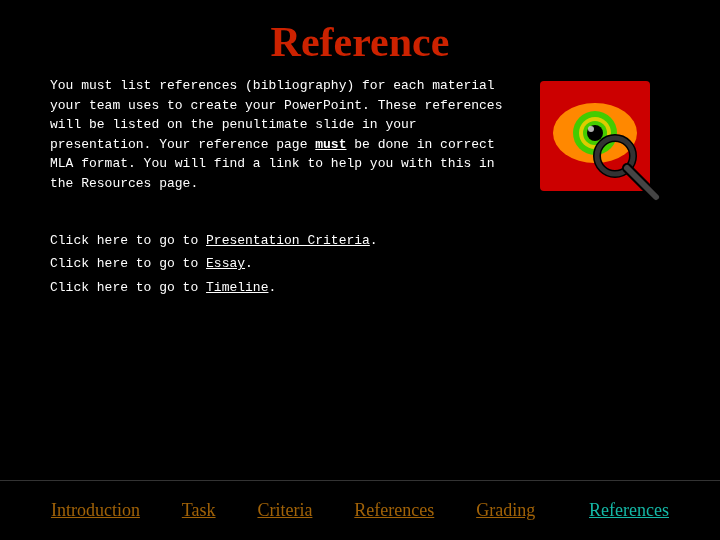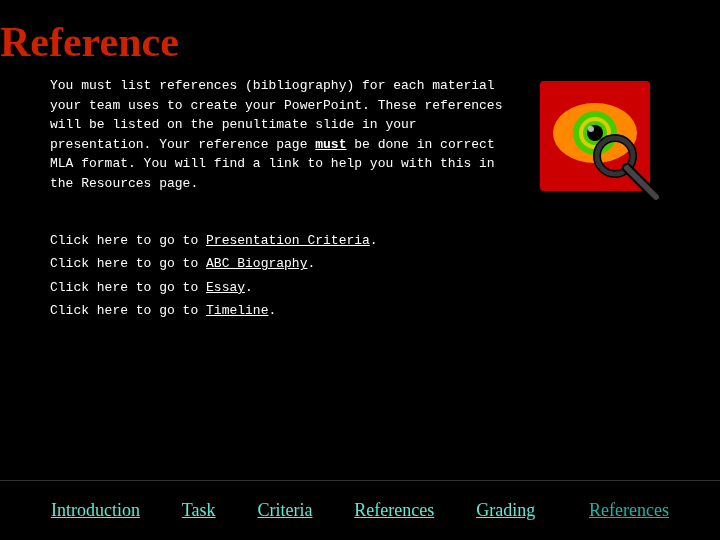--- a/index.html
+++ b/index.html
@@ -8,21 +8,21 @@
       width: 720px;
       height: 540px;
       background-color: #000000;
       font-family: 'Courier New', Courier, monospace;
       color: #ffffff;
       overflow: hidden;
       position: relative;
     }
 
     #page-title {
-      text-align: left;
+      text-align: center;
       color: #cc2200;
       font-size: 42px;
       font-weight: bold;
       font-family: 'Comic Sans MS', 'Chalkboard SE', cursive;
       padding-top: 18px;
       padding-bottom: 10px;
     }
 
     #main-content {
       display: flex;
@@ -88,21 +88,21 @@
       display: flex;
       align-items: center;
       justify-content: space-around;
       padding: 0 30px;
       border-top: 1px solid #333;
     }
 
     .nav-item {
       font-size: 18px;
       font-family: 'Comic Sans MS', 'Chalkboard SE', cursive;
-      color: #5eead4;
+      color: #a16207;
       text-decoration: underline;
       cursor: pointer;
     }
 
     .nav-item.active {
       color: #14b8a6;
       margin-left: 12px;
     }
   </style>
 </head>
@@ -144,23 +144,20 @@
       </svg>
     </div>
   </div>
 </div>
 
 <div id="links-section">
   <div>
     <span>Click here to go to </span><a class="nav-link" href="#">Presentation Criteria</a><span>.</span>
   </div>
   <div>
-    <span>Click here to go to </span><a class="nav-link" href="#">ABC Biography</a><span>.</span>
-  </div>
-  <div>
     <span>Click here to go to </span><a class="nav-link" href="#">Essay</a><span>.</span>
   </div>
   <div>
     <span>Click here to go to </span><a class="nav-link" href="#">Timeline</a><span>.</span>
   </div>
 </div>
 
 <div id="bottom-nav">
   <span class="nav-item">Introduction</span>
   <span class="nav-item">Task</span>

